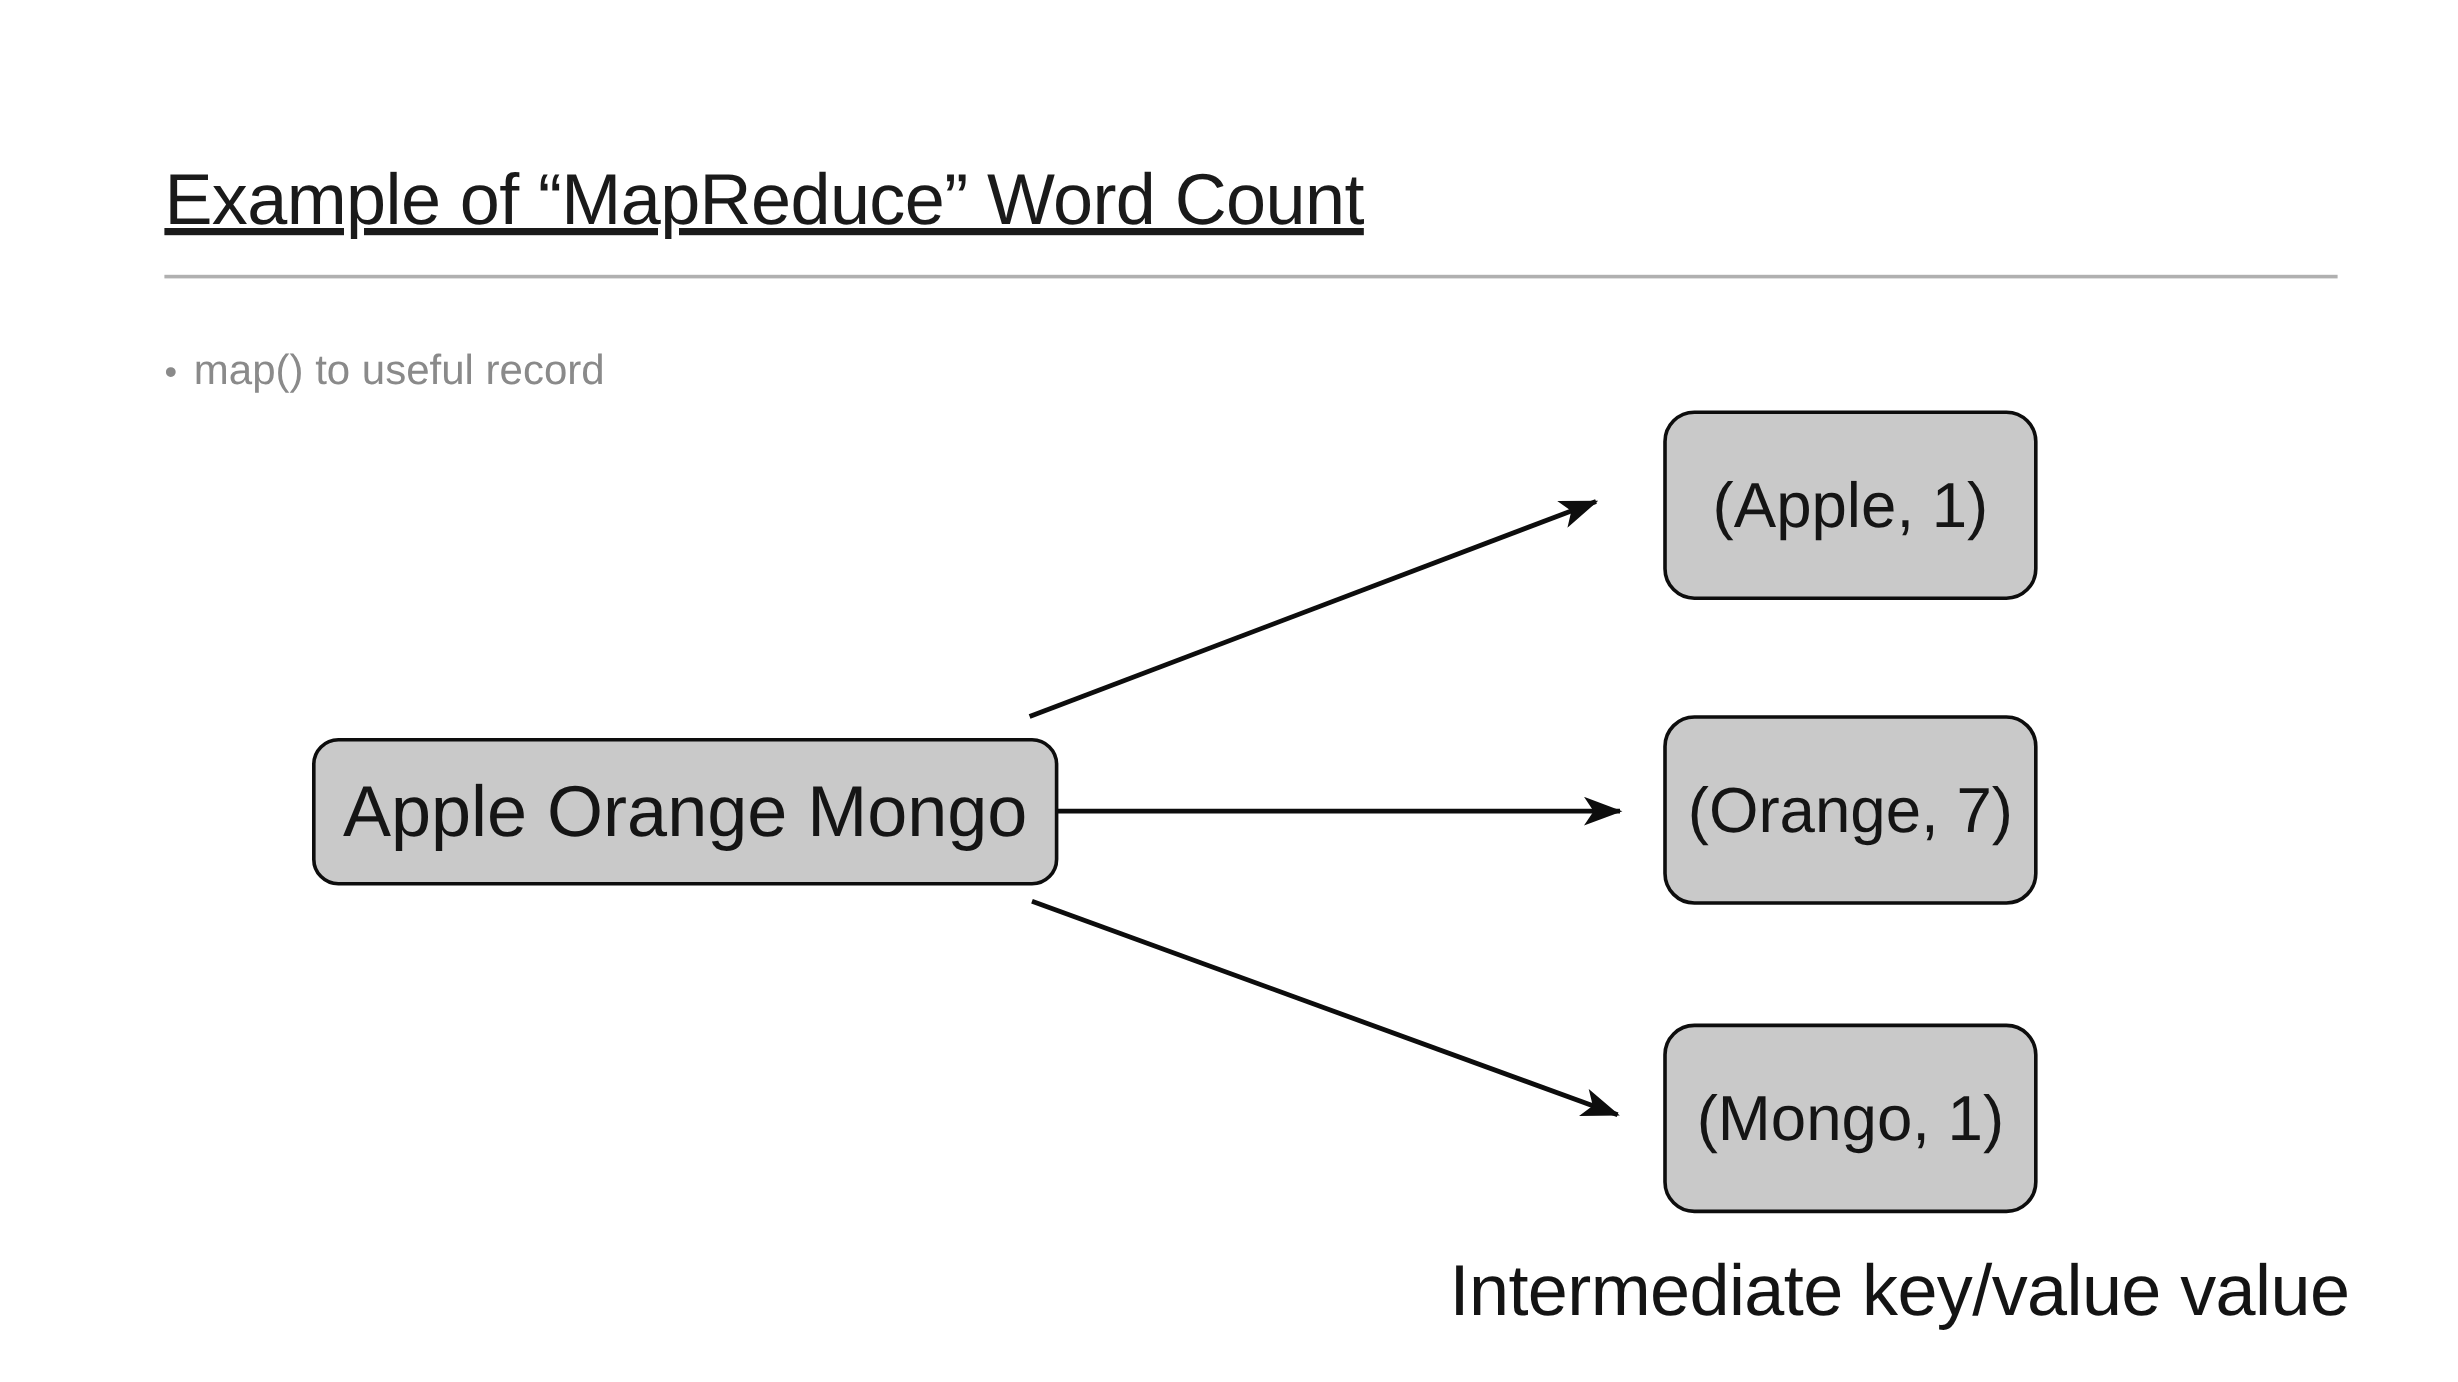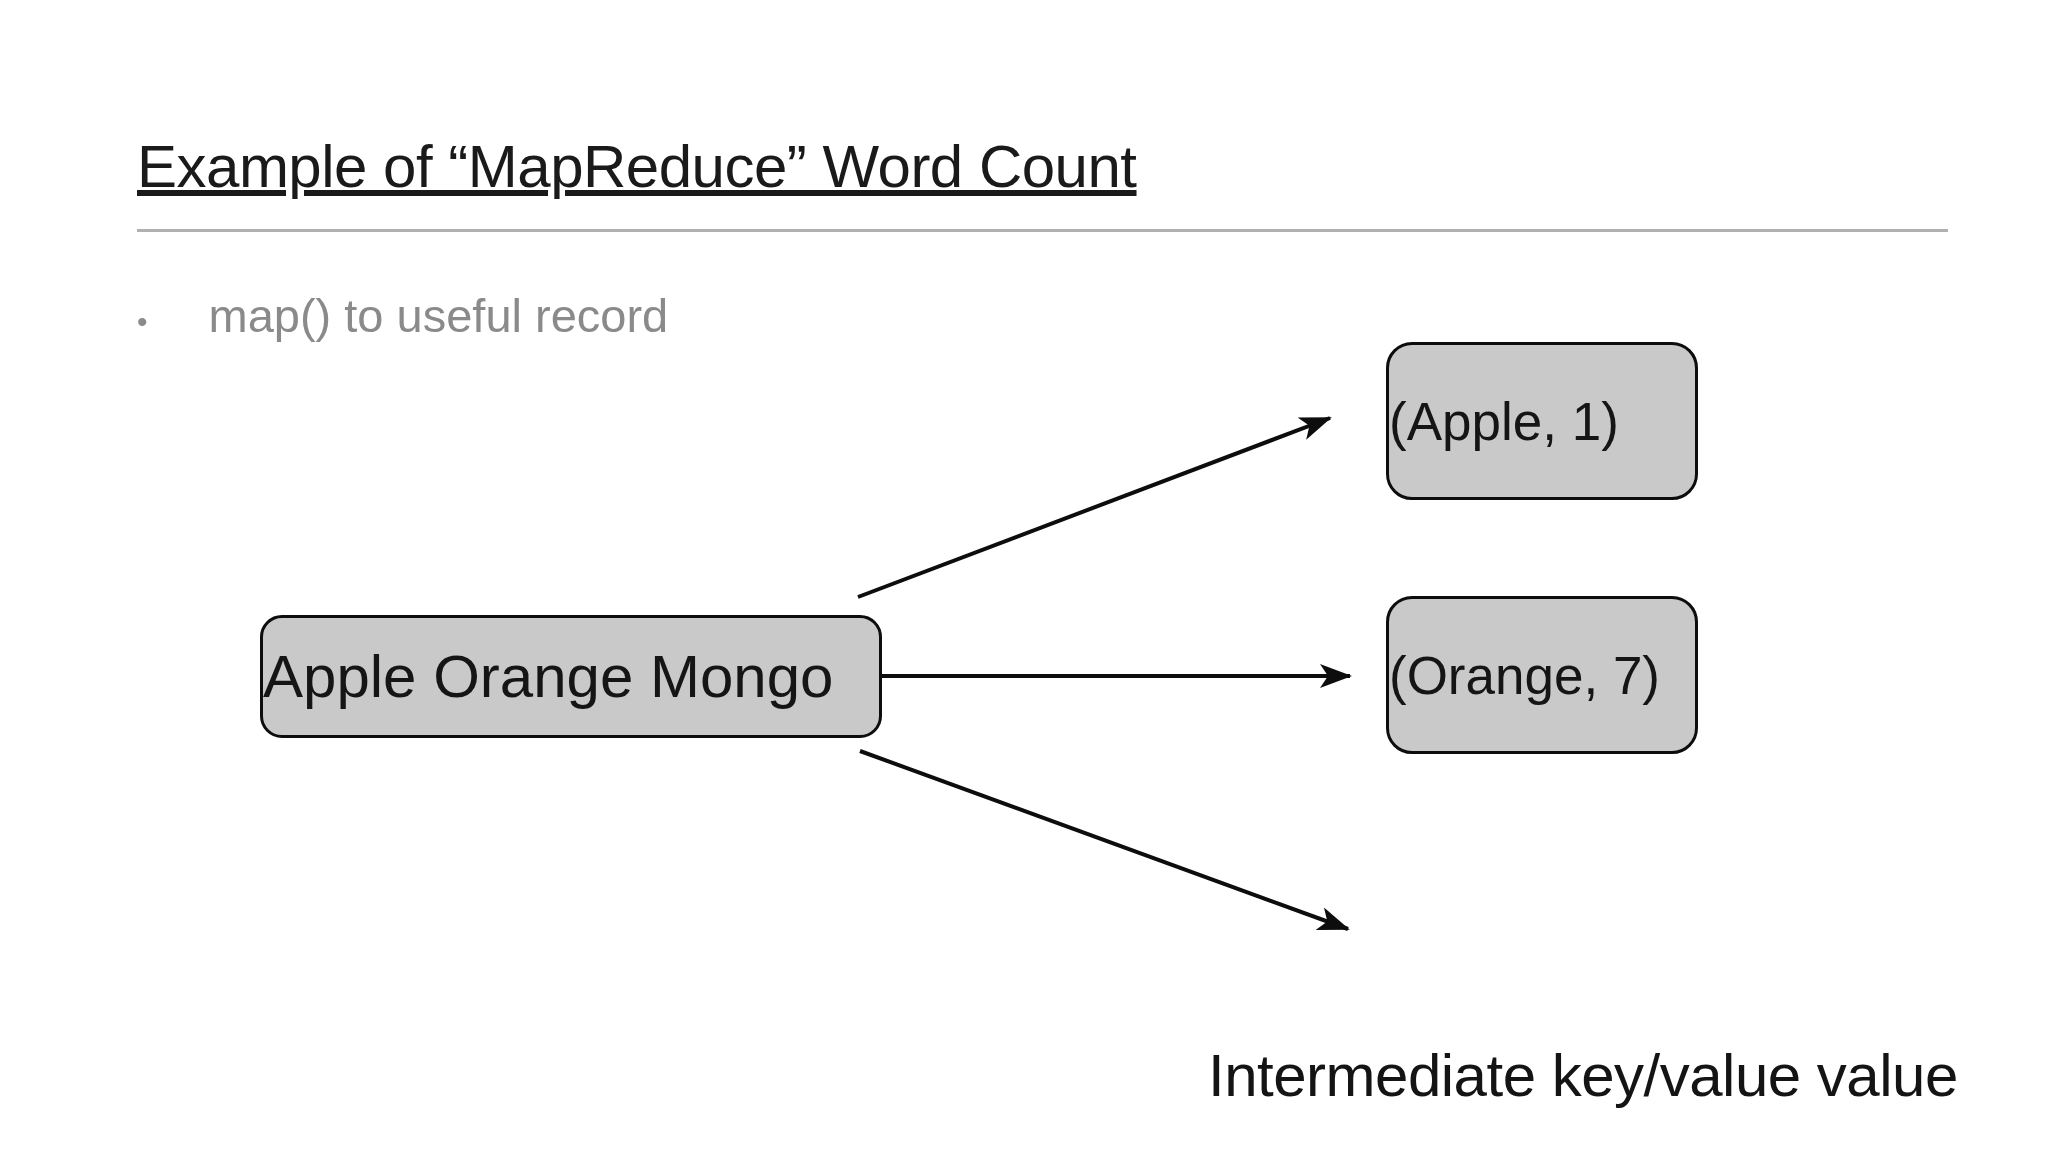--- a/index.html
+++ b/index.html
@@ -53,32 +53,31 @@
     display: flex;
     align-items: baseline;
     gap: 14px;
     color: var(--bullet-text);
   }
   .bullet-marker {
     font-size: 30px;
     line-height: 1.2;
   }
   .bullet-text {
-    font-size: 47px;
+    font-size: 35px;
     line-height: 1.2;
     white-space: nowrap;
-    margin-left: 47px;
   }
   .node {
     position: absolute;
     background: var(--box-fill);
     border: 3px solid var(--box-border);
     display: flex;
     align-items: center;
-    justify-content: flex-start;
+    justify-content: center;
     color: var(--box-text);
     white-space: nowrap;
   }
   .source-box {
     left: 213px;
     top: 615px;
     width: 622px;
     height: 123px;
     border-radius: 22px;
     font-size: 60px;
@@ -147,16 +146,19 @@
   </div>
 
   <div class="node output-box apple">
     <span>(Apple, 1)</span>
   </div>
 
   <div class="node output-box orange">
     <span>(Orange, 7)</span>
   </div>
 
+  <div class="node output-box mongo">
+    <span>(Mongo, 1)</span>
+  </div>
 
   <div class="caption">Intermediate key/value value</div>
 
 </div>
 
 </body></html>

